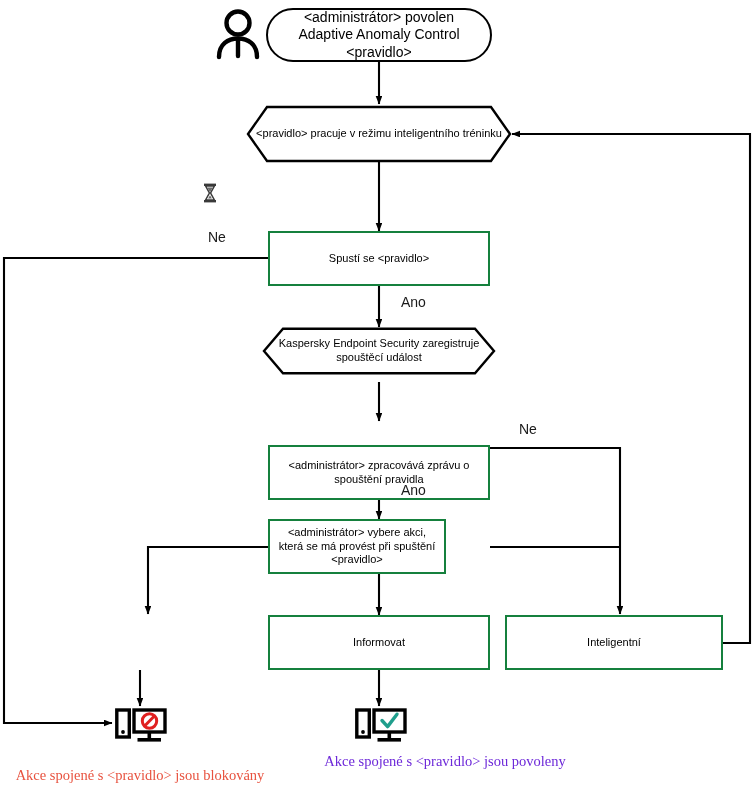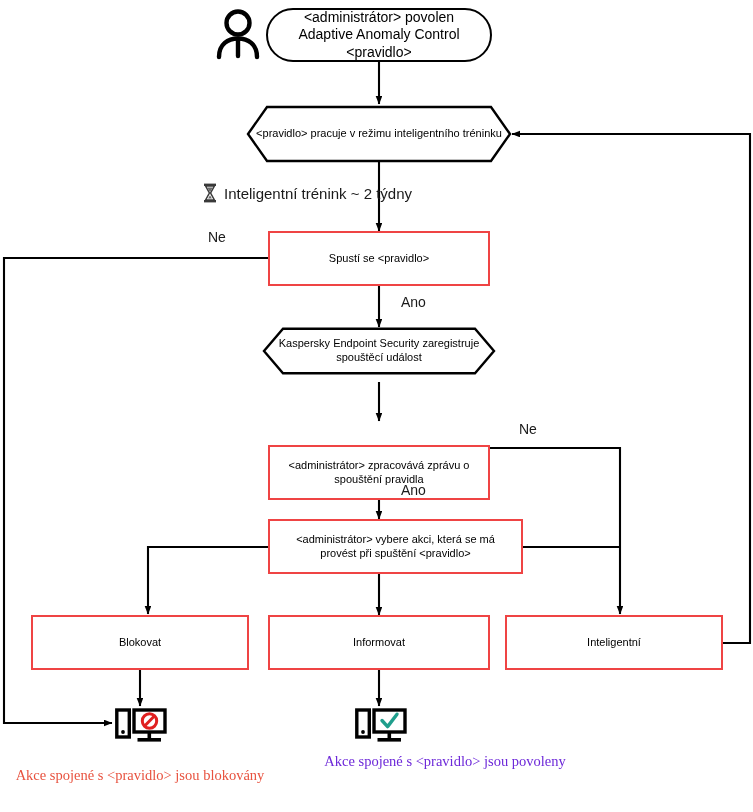--- a/index.html
+++ b/index.html
@@ -33,21 +33,21 @@
     color: #000000;
     background: #ffffff;
   }
   .node-label {
     display: block;
     line-height: 1.25;
     padding: 0 8px;
   }
   
   .proc {
-    border: 2px solid #ef4444;
+    border: 2px solid #15803d;
     font-size: 11px;
   }
   
   .term {
     border: 2px solid #000000;
     border-radius: 28px;
     font-size: 14px;
   }
   
   .hex {
@@ -156,21 +156,20 @@
   <div class="note" style="left:203px; top:183px;">
     <span style="line-height:1;">
       <svg width="14" height="20" viewBox="0 0 14 20">
         <rect x="1" y="0.6" width="12" height="2.4" fill="#3a3a3a"></rect>
         <rect x="1" y="17" width="12" height="2.4" fill="#3a3a3a"></rect>
         <path d="M2.6,3 L11.4,3 L7.6,10 L11.4,17 L2.6,17 L6.4,10 Z" fill="none" stroke="#3a3a3a" stroke-width="1.5"></path>
         <path d="M4.2,4.6 L9.8,4.6 L7,9.3 Z" fill="#6b6b6b"></path>
         <path d="M5.1,15.4 L8.9,15.4 L7,12.2 Z" fill="#6b6b6b"></path>
       </svg>
     </span>
-    <span>Inteligentní trénink ~ 2 týdny</span>
   </div>
 
   <div class="node proc" style="left:268px; top:231px; width:222px; height:55px;">
     <span class="node-label">Spustí se &lt;pravidlo&gt;</span>
   </div>
 
   <div class="edge-label" style="left:208px; top:229px;">Ne</div>
   <div class="edge-label" style="left:401px; top:294px;">Ano</div>
 
   <div class="node hex" style="left:262px; top:327px; width:234px; height:48px;">
@@ -180,27 +179,24 @@
     <span class="node-label">Kaspersky Endpoint Security zaregistruje spouštěcí událost</span>
   </div>
 
   <div class="node proc" style="left:268px; top:421px; width:222px; height:55px;margin-top:24px;">
     <span class="node-label">&lt;administrátor&gt; zpracovává zprávu o spouštění pravidla</span>
   </div>
 
   <div class="edge-label" style="left:519px; top:421px;">Ne</div>
   <div class="edge-label" style="left:401px; top:482px;">Ano</div>
 
-  <div class="node proc" style="left:268px; top:519px; width:255px; height:55px;">
+  <div class="node proc" style="left:268px; top:519px; width:178px; height:55px;">
     <span class="node-label">&lt;administrátor&gt; vybere akci, která se má provést při spuštění &lt;pravidlo&gt;</span>
   </div>
 
-  <div class="node proc" style="left:31px; top:615px; width:218px; height:55px;">
-    <span class="node-label">Blokovat</span>
-  </div>
 
   <div class="node proc" style="left:505px; top:615px; width:218px; height:55px;">
     <span class="node-label">Inteligentní</span>
   </div>
 
   <div class="node proc" style="left:268px; top:615px; width:222px; height:55px;">
     <span class="node-label">Informovat</span>
   </div>
 
   <div class="icon-wrap" style="left:115px; top:708px;">

